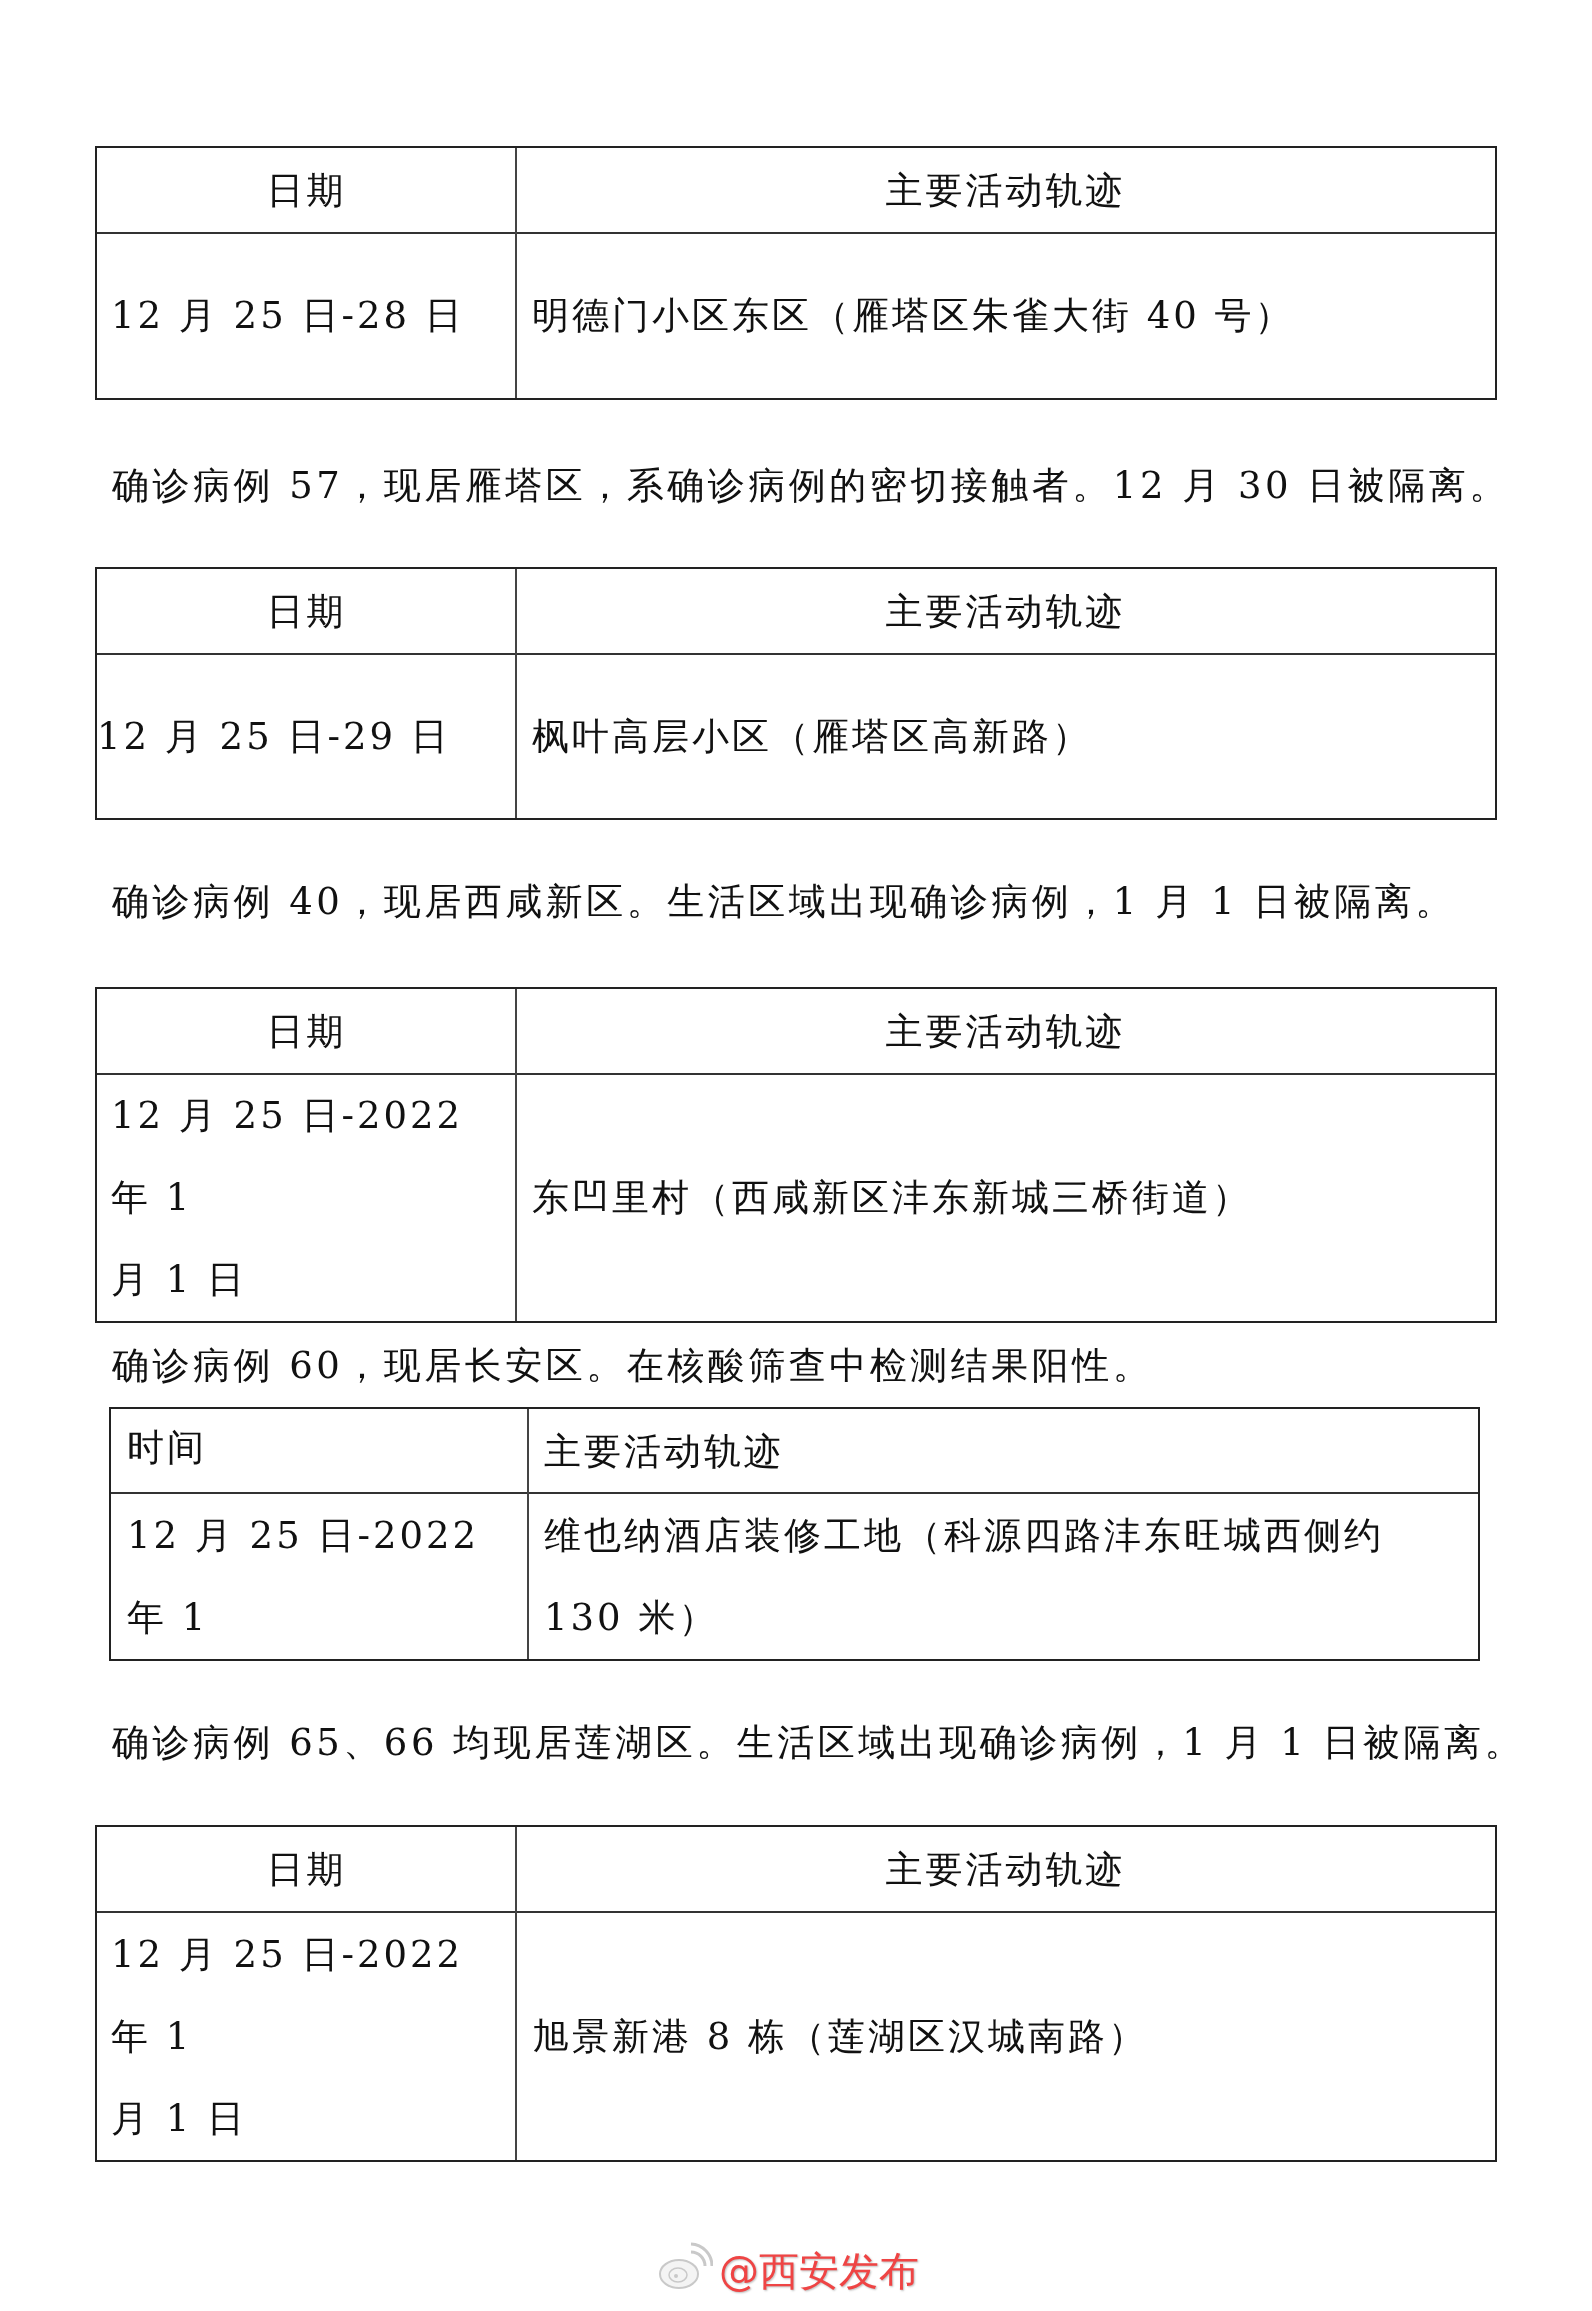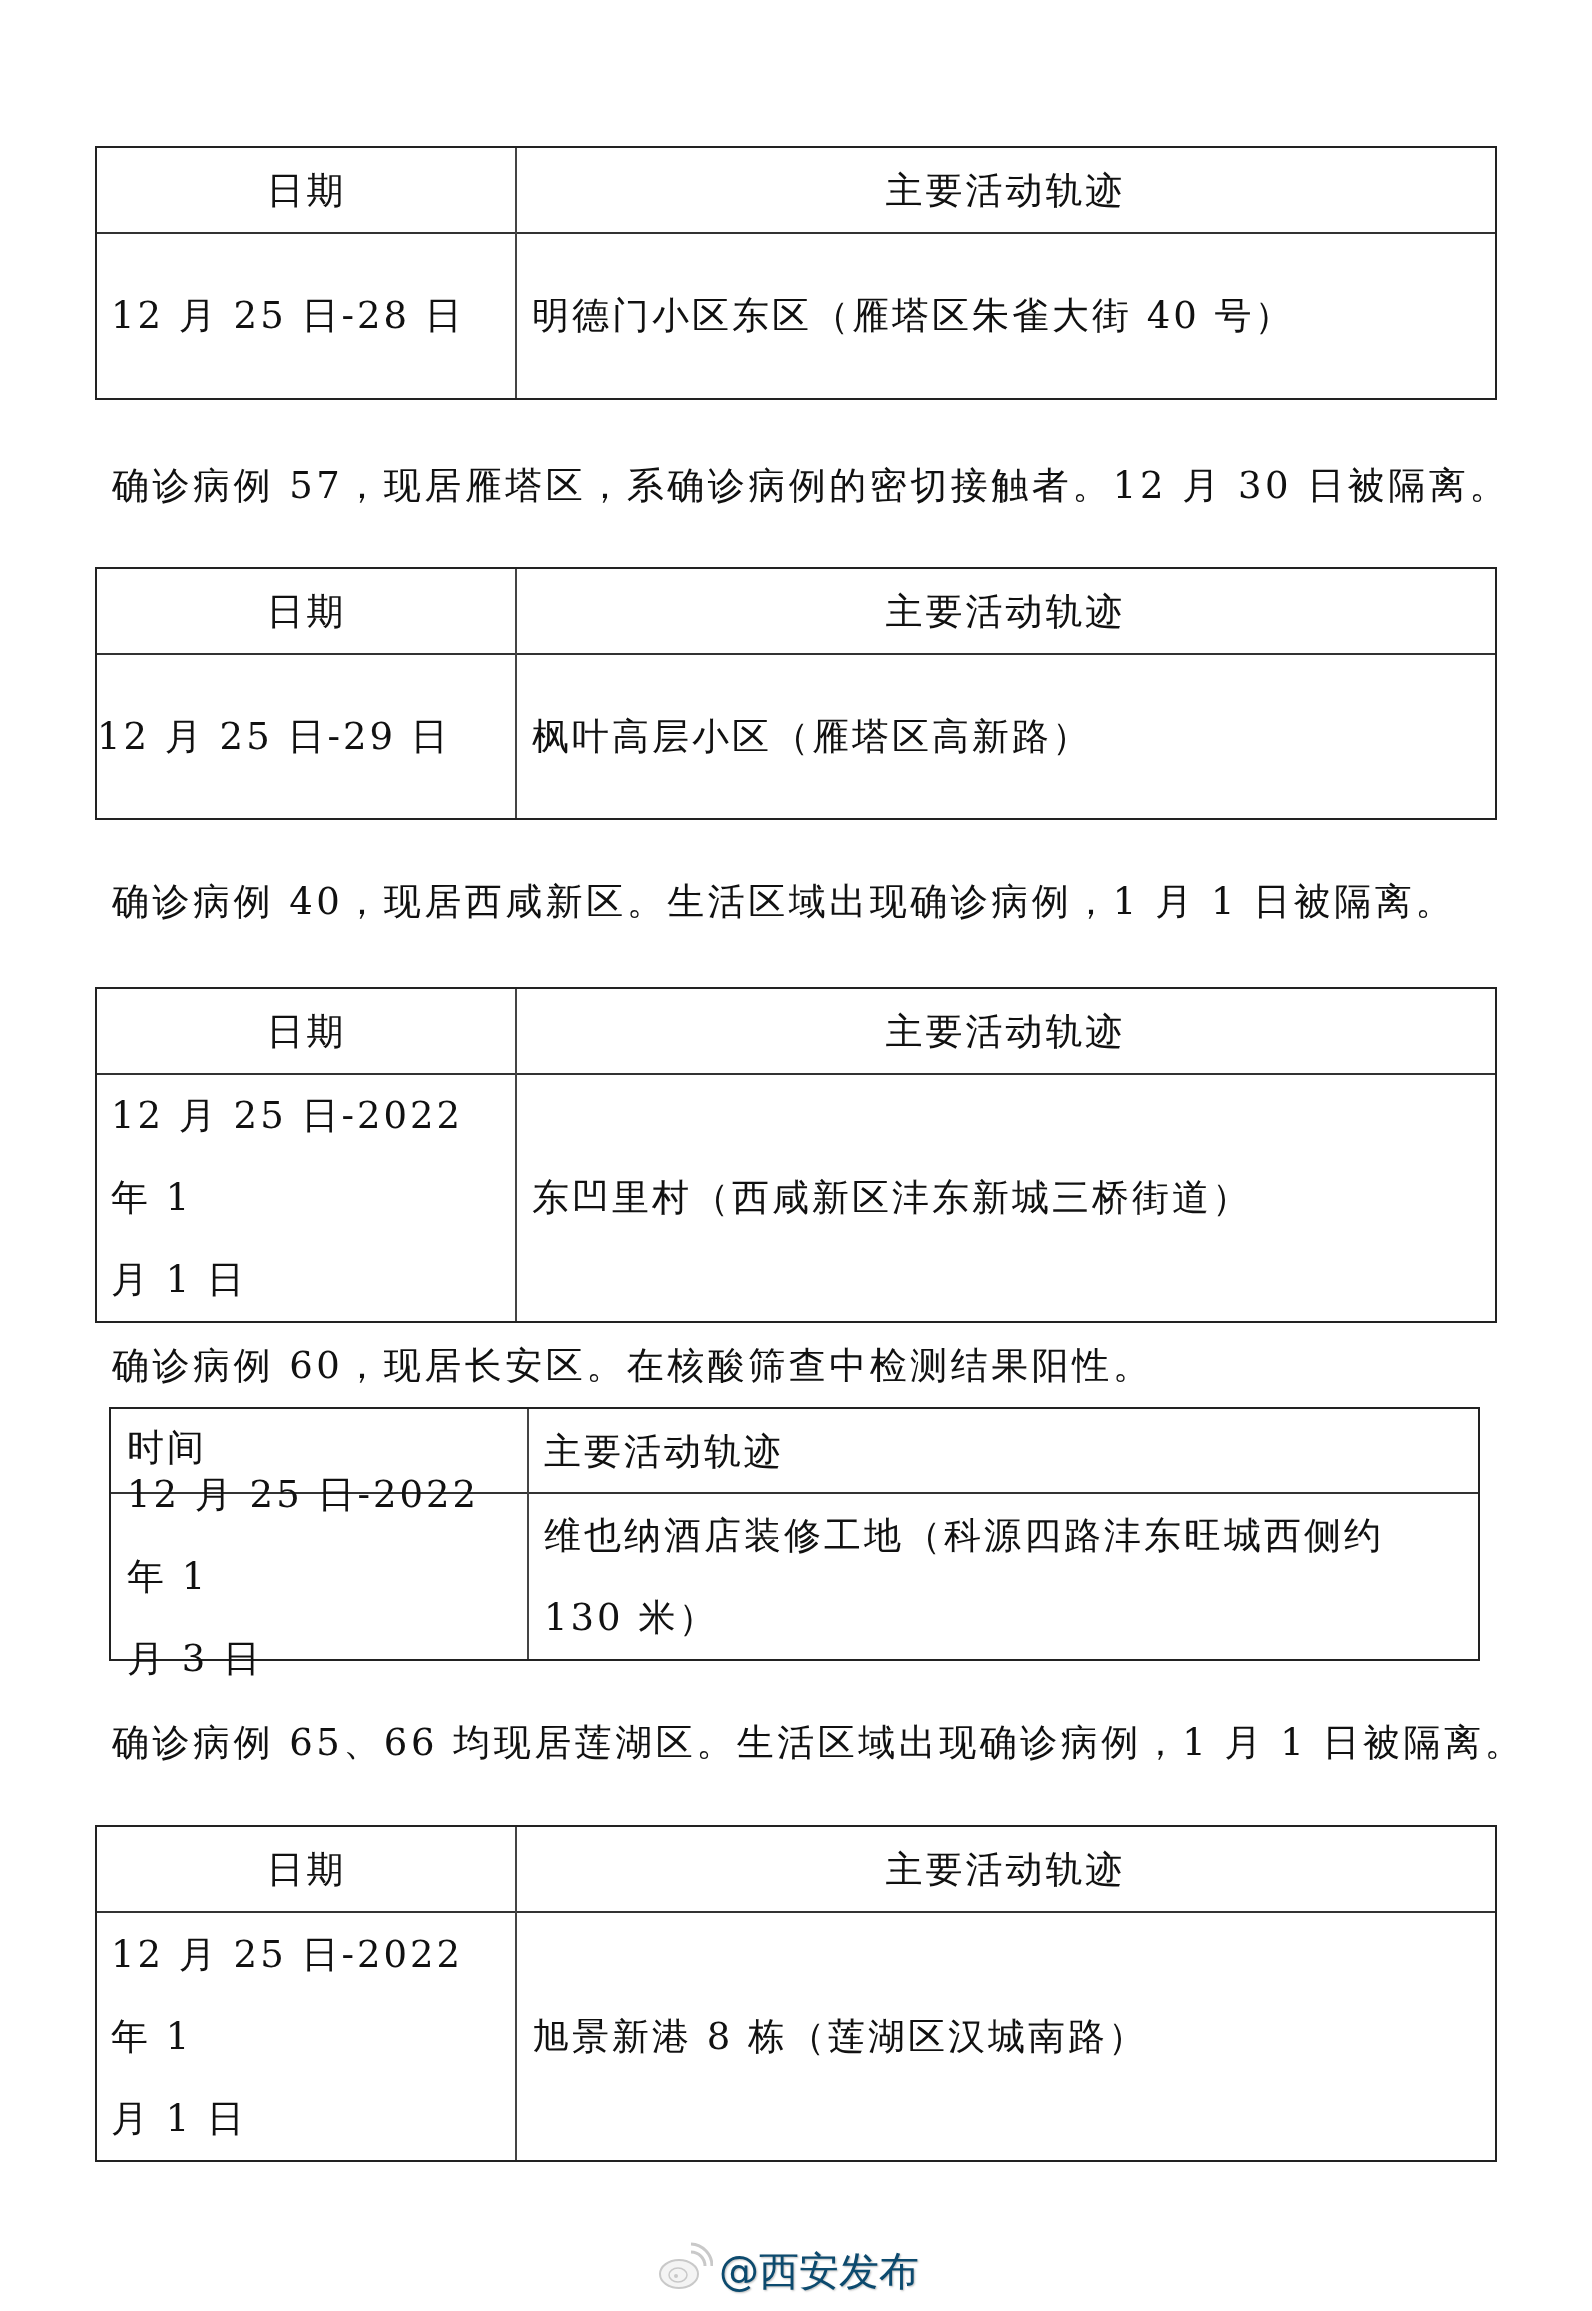--- a/index.html
+++ b/index.html
@@ -10,21 +10,21 @@
   .tbl { position:absolute; border:2px solid #222; box-sizing:border-box; }
   .tbl .hdr { position:absolute; left:0; right:0; top:0; border-bottom:2px solid #333; box-sizing:border-box; }
   .tbl .vline { position:absolute; top:0; bottom:0; width:0; border-left:2px solid #444; }
   .cell { position:absolute; display:flex; align-items:center; box-sizing:border-box; font-size:37px; letter-spacing:3px; line-height:82px; }
   .cell.center { justify-content:center; }
   .cell.left { justify-content:flex-start; }
   .cell .multi { display:block; }
   .sentence { position:absolute; left:112px; font-size:37px; letter-spacing:3.5px; white-space:nowrap; line-height:50px; }
   .watermark {
     position:absolute; left:657px; top:2244px; width:279px; height:55px;
-    display:flex; align-items:center; gap:6px; color:#0c4a6e;
+    display:flex; align-items:center; gap:6px; color:#ef4444;
     font-family:"DejaVu Sans", "Liberation Sans", sans-serif; font-size:40px;
     text-shadow: 1px 1px 2px #bdbdbd, -1px -1px 0 #ffffff;
   }
   .watermark svg { flex:none; }
 </style>
 </head>
 <body>
 
 <div class="tbl" style="left:95px; top:146px; width:1402px; height:254px;">
   <div class="hdr" style="height:86px;"></div>
@@ -75,21 +75,20 @@
 <div class="sentence" style="top:1341px;">确诊病例 60，现居长安区。在核酸筛查中检测结果阳性。</div>
 
 <div class="tbl" style="left:109px; top:1407px; width:1371px; height:254px;">
   <div class="hdr" style="height:85px;"></div>
   <div class="vline" style="left:416px;"></div>
   <div class="cell left" style="left:0; top:0; width:417px; height:77px; padding-left:16px;">时间</div>
   <div class="cell left" style="left:417px; top:0; right:0; height:85px; padding-left:16px;">主要活动轨迹</div>
   <div class="cell left" style="left:0; top:85px; width:417px; bottom:0; padding-left:16px;">
     <span class="multi">
       <span style="display:block;">12 月 25 日-2022 年 1</span>
-      <span style="display:block;">月 3 日</span>
     </span>
   </div>
   <div class="cell left" style="left:417px; top:85px; right:0; bottom:0; padding-left:16px;">
     <span class="multi">
       <span style="display:block; white-space:nowrap;">维也纳酒店装修工地（科源四路沣东旺城西侧约</span>
       <span style="display:block;">130 米）</span>
     </span>
   </div>
 </div>
 

